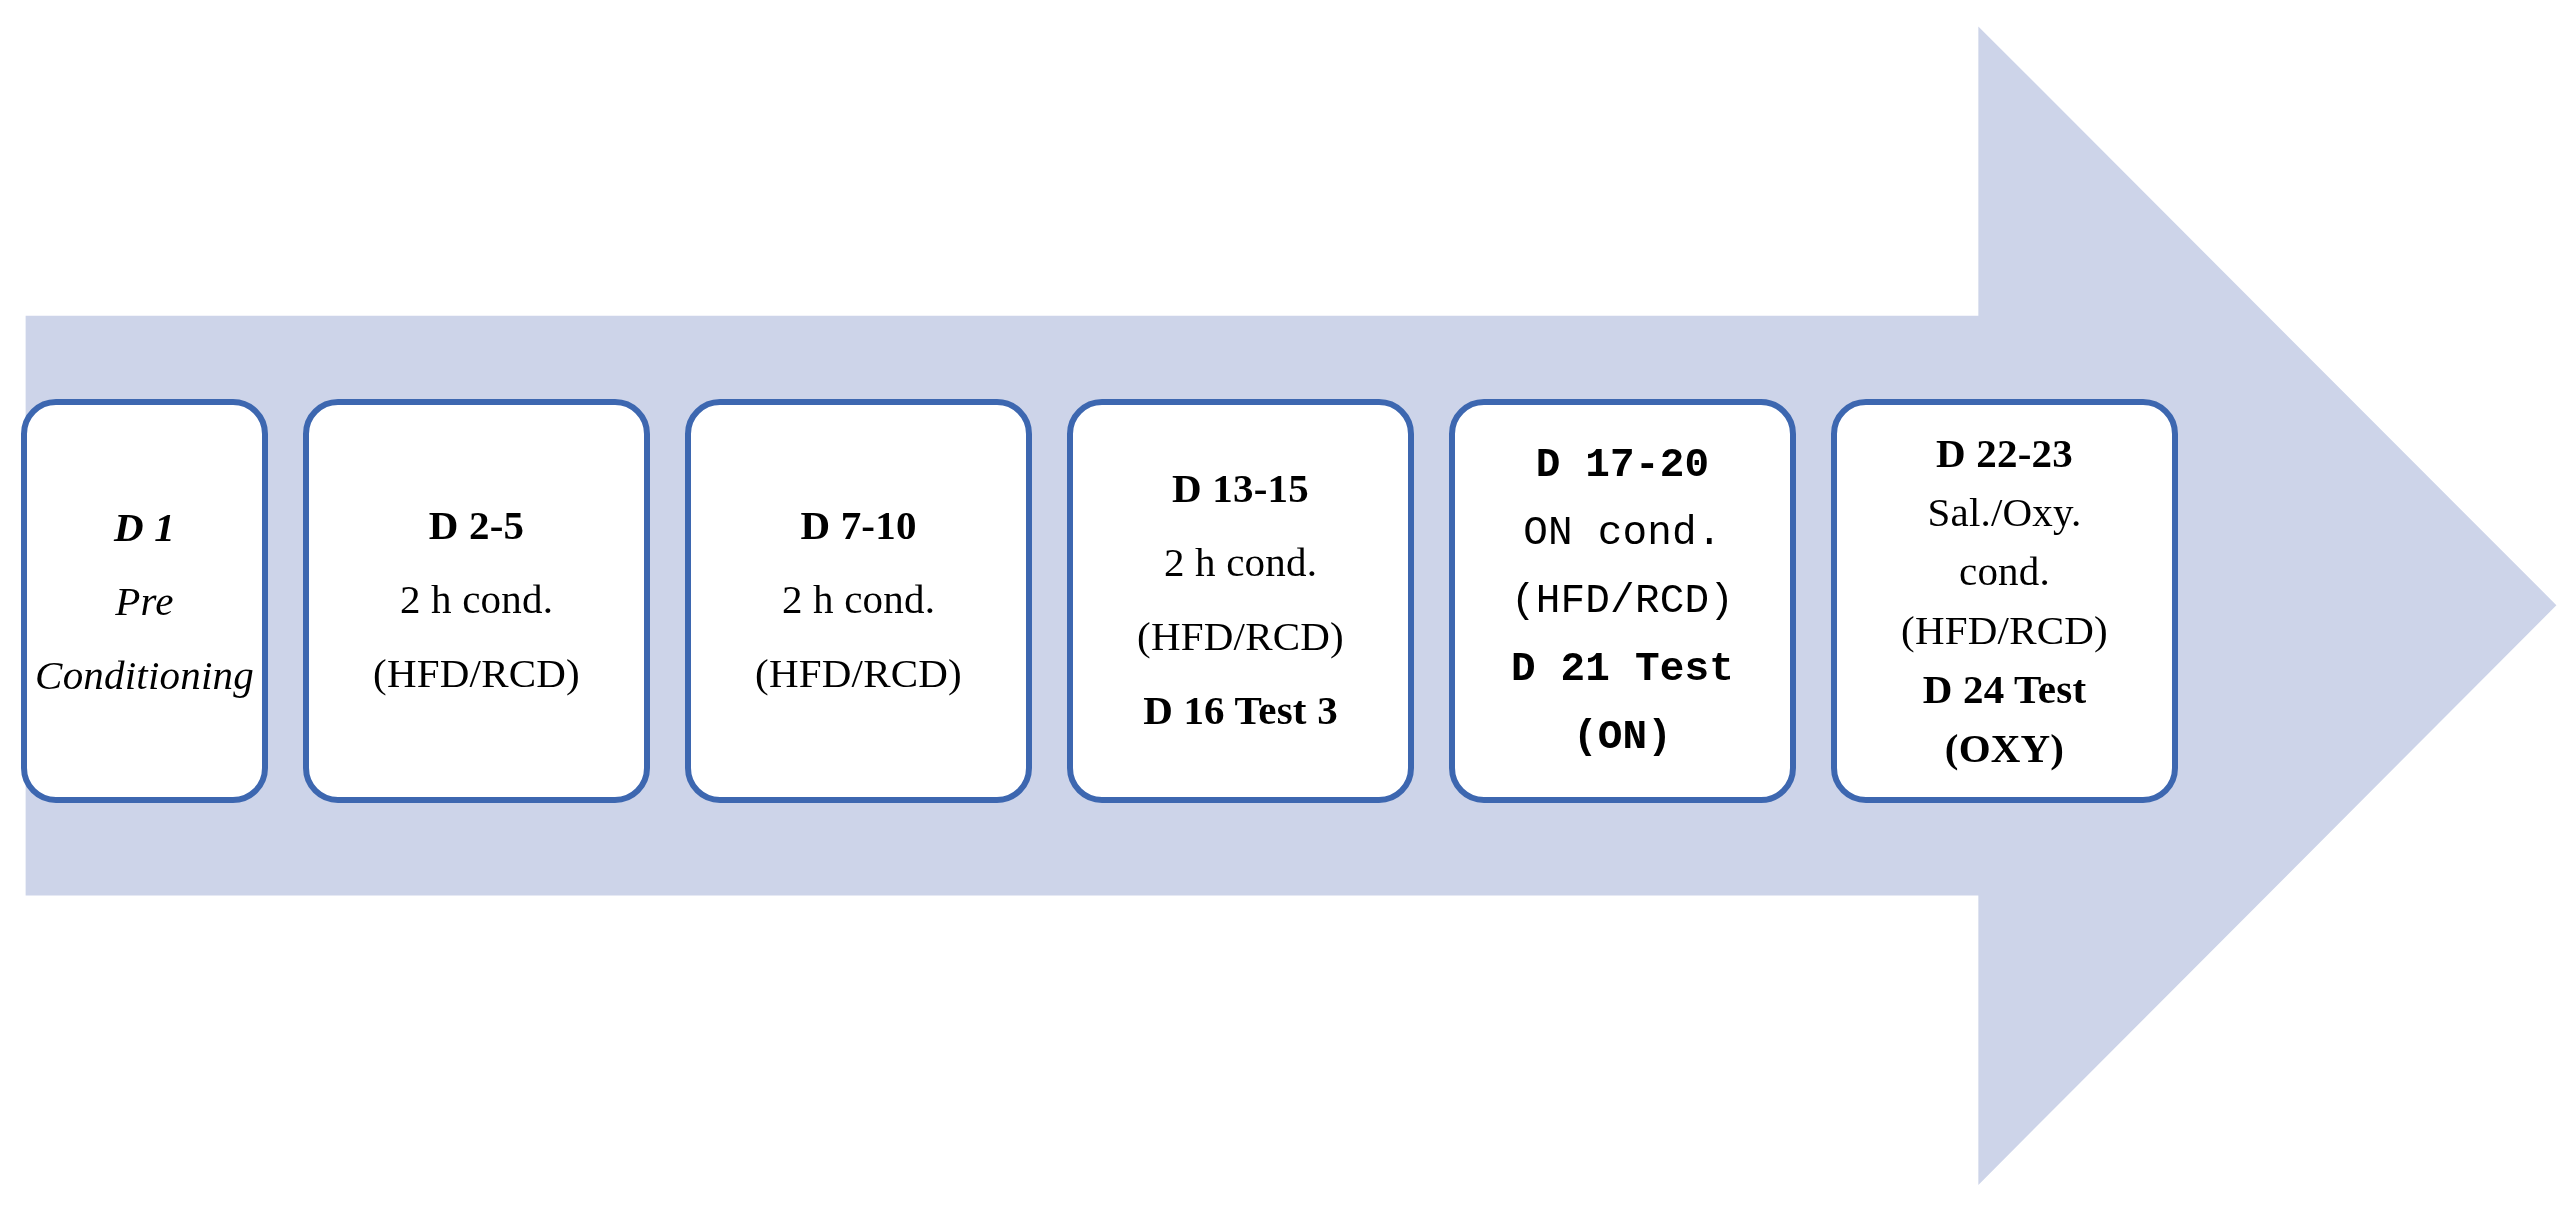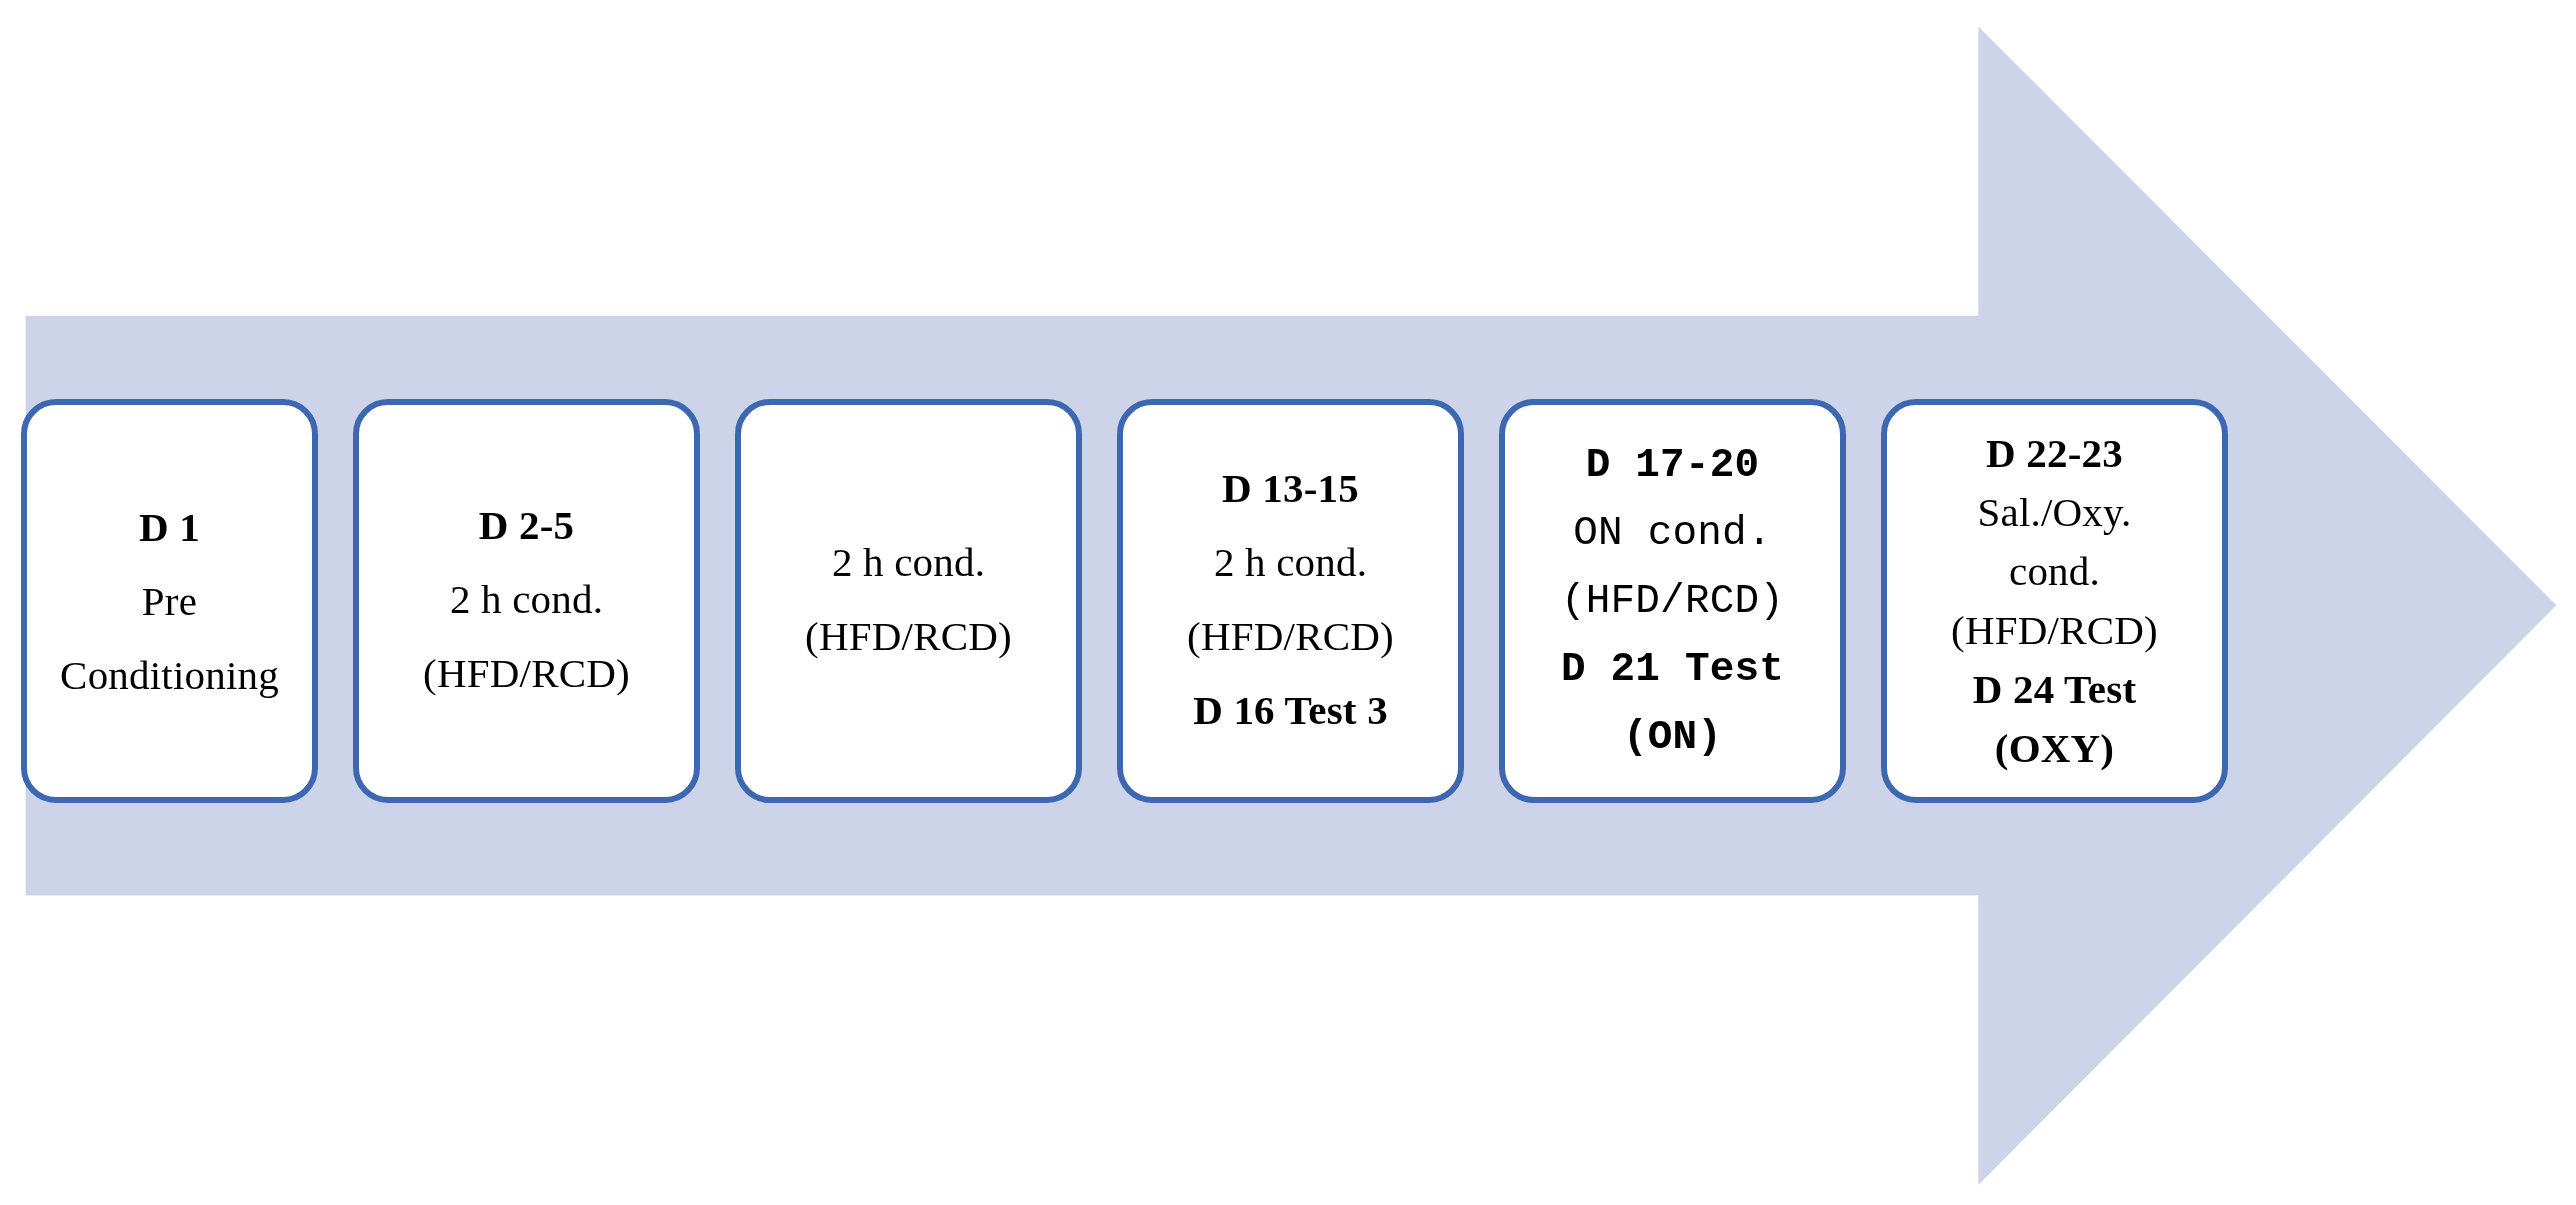--- a/index.html
+++ b/index.html
@@ -52,21 +52,21 @@
     border-radius: 35px;
     box-sizing: border-box;
     display: flex;
     flex-direction: column;
     align-items: center;
     justify-content: center;
     padding: 4.5px 7.5px;
     flex: 0 0 auto;
   }
 
-  .stage-box.w1 { width: 297px; }
+  .stage-box.w1 { width: 247px; font-style: italic; }
   .stage-box.w2 { width: 347px; }
 
   .stage-line {
     display: block;
     width: 100%;
     text-align: center;
     color: #000000;
     font-size: 41px;
     line-height: 74px;
     white-space: nowrap;
@@ -102,20 +102,21 @@
       <span class="stage-line regular">Conditioning</span>
     </div>
 
     <div class="stage-box w2 lines4">
       <span class="stage-line bold">D 2-5</span>
       <span class="stage-line regular">2 h cond.</span>
       <span class="stage-line regular">(HFD/RCD)</span>
     </div>
 
     <div class="stage-box w2 lines4">
+      <span class="stage-line bold">D 7-10</span>
       <span class="stage-line regular">2 h cond.</span>
       <span class="stage-line regular">(HFD/RCD)</span>
     </div>
 
     <div class="stage-box w2 lines4">
       <span class="stage-line bold">D 13-15</span>
       <span class="stage-line regular">2 h cond.</span>
       <span class="stage-line regular">(HFD/RCD)</span>
       <span class="stage-line bold">D 16 Test 3</span>
     </div>

